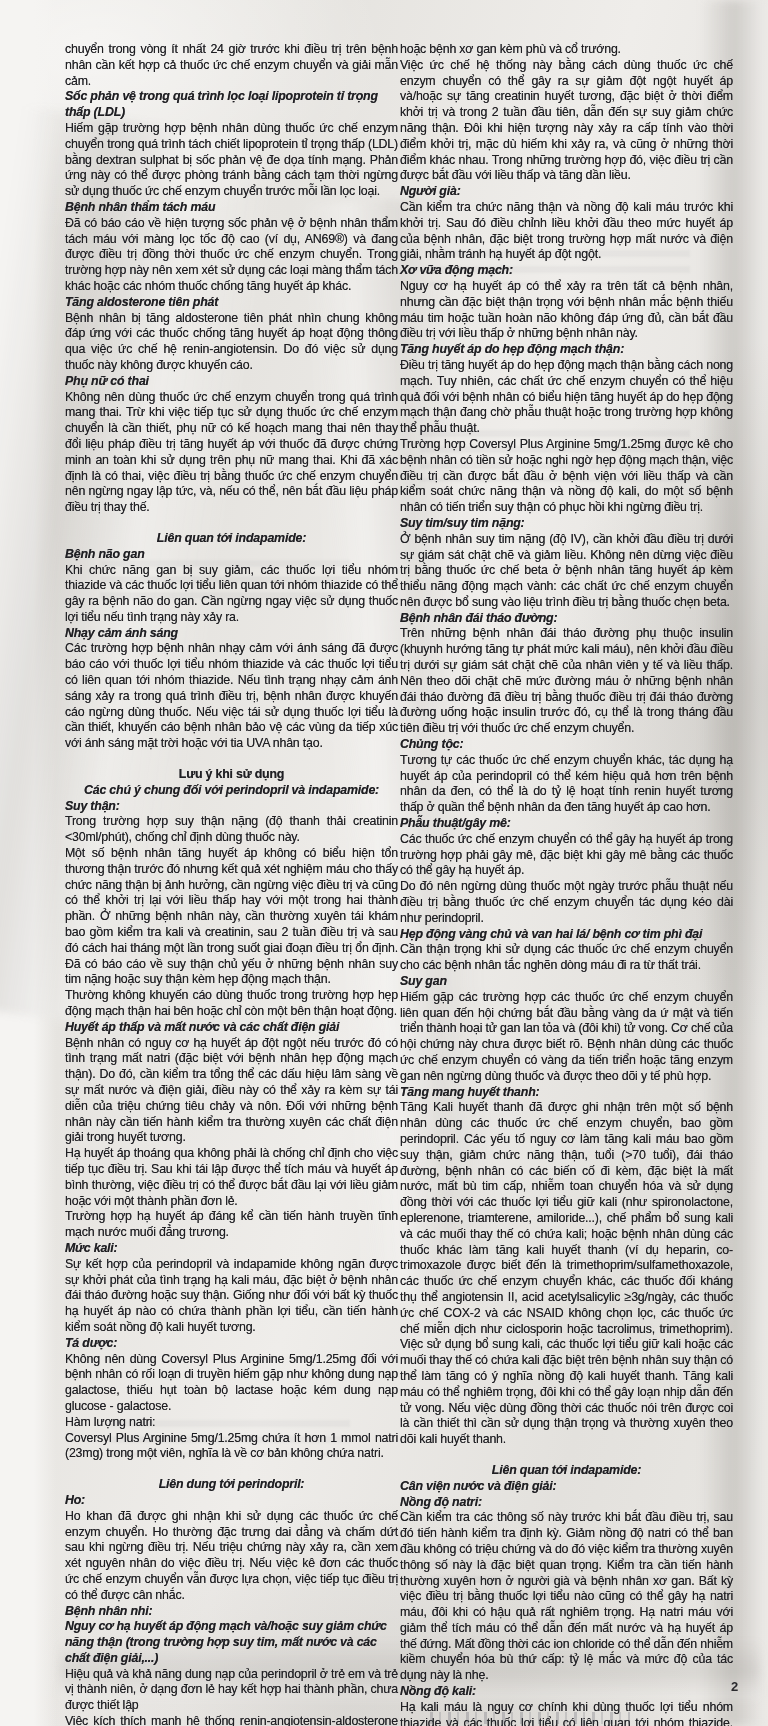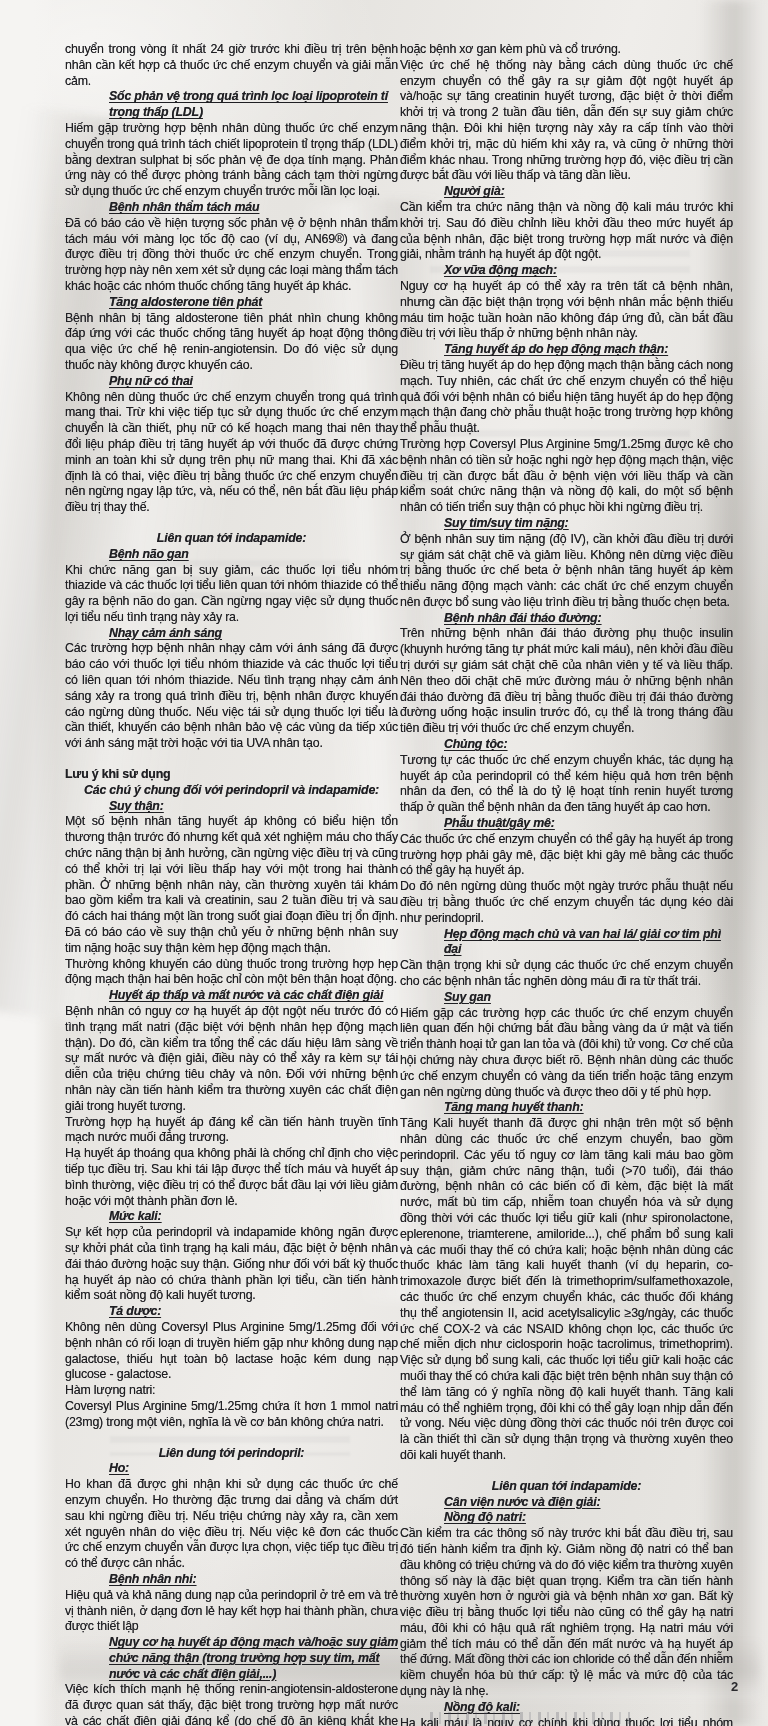--- a/index.html
+++ b/index.html
@@ -32,22 +32,22 @@
   .g5{left:430px;top:250px;width:260px;height:36px;}
   .col{
     position:absolute;top:42px;width:333px;
     font-size:12.4px;line-height:15.8px;letter-spacing:-.2px;
     color:#1f1f23;text-align:justify;
     text-shadow:0 0 .5px rgba(25,25,30,.65);
   }
   .col-left{left:65px;}
   .col-right{left:400px;}
   .block{margin:0;}
-  .h{font-style:italic;font-weight:700;text-decoration:underline;text-underline-offset:2px;text-align:left;margin-left:44px;}
-  .bold{font-weight:700;text-align:left;}
+  .h{font-style:italic;font-weight:700;text-underline-offset:2px;text-align:left;}
+  .bold{font-weight:700;text-align:center;}
   .bolditalic{font-weight:700;font-style:italic;text-align:center;}
   .gap{margin-top:15px;}
   .page-number{position:absolute;left:731px;top:1679px;font-size:13px;font-weight:700;color:#2a2a2e;
     font-family:"Liberation Sans",sans-serif;}
   .bleed-marks{position:absolute;left:430px;top:1712px;width:200px;height:12px;opacity:.35;
     background:repeating-linear-gradient(90deg,rgba(80,82,96,.7) 0 3px,transparent 3px 9px,rgba(80,82,96,.5) 9px 11px,transparent 11px 18px);
     filter:blur(.6px);}
 </style>
 </head>
 <body>
@@ -75,38 +75,39 @@
       <div class="block h">Phụ nữ có thai</div>
       <div class="block">Không nên dùng thuốc ức chế enzym chuyển trong quá trình mang thai. Trừ khi việc tiếp tục sử dụng thuốc ức chế enzym chuyển là cần thiết, phụ nữ có kế hoạch mang thai nên thay đổi liệu pháp điều trị tăng huyết áp với thuốc đã được chứng minh an toàn khi sử dụng trên phụ nữ mang thai. Khi đã xác định là có thai, việc điều trị bằng thuốc ức chế enzym chuyển nên ngừng ngay lập tức, và, nếu có thể, nên bắt đầu liệu pháp điều trị thay thế.</div>
       <div class="block bolditalic gap">Liên quan tới indapamide:</div>
       <div class="block h">Bệnh não gan</div>
       <div class="block">Khi chức năng gan bị suy giảm, các thuốc lợi tiểu nhóm thiazide và các thuốc lợi tiểu liên quan tới nhóm thiazide có thể gây ra bệnh não do gan. Cần ngừng ngay việc sử dụng thuốc lợi tiểu nếu tình trạng này xảy ra.</div>
       <div class="block h">Nhạy cảm ánh sáng</div>
       <div class="block">Các trường hợp bệnh nhân nhạy cảm với ánh sáng đã được báo cáo với thuốc lợi tiểu nhóm thiazide và các thuốc lợi tiểu có liên quan tới nhóm thiazide. Nếu tình trạng nhạy cảm ánh sáng xảy ra trong quá trình điều trị, bệnh nhân được khuyến cáo ngừng dùng thuốc. Nếu việc tái sử dụng thuốc lợi tiểu là cần thiết, khuyến cáo bệnh nhân bảo vệ các vùng da tiếp xúc với ánh sáng mặt trời hoặc với tia UVA nhân tạo.</div>
       <div class="block bold gap">Lưu ý khi sử dụng</div>
       <div class="block bolditalic">Các chú ý chung đối với perindopril và indapamide:</div>
       <div class="block h">Suy thận:</div>
+      <div class="block">Trong trường hợp suy thận nặng (độ thanh thải creatinin &lt;30ml/phút), chống chỉ định dùng thuốc này.</div>
       <div class="block">Một số bệnh nhân tăng huyết áp không có biểu hiện tổn thương thận trước đó nhưng kết quả xét nghiệm máu cho thấy chức năng thận bị ảnh hưởng, cần ngừng việc điều trị và cũng có thể khởi trị lại với liều thấp hay với một trong hai thành phần. Ở những bệnh nhân này, cần thường xuyên tái khám bao gồm kiểm tra kali và creatinin, sau 2 tuần điều trị và sau đó cách hai tháng một lần trong suốt giai đoạn điều trị ổn định. Đã có báo cáo về suy thận chủ yếu ở những bệnh nhân suy tim nặng hoặc suy thận kèm hẹp động mạch thận.</div>
       <div class="block">Thường không khuyến cáo dùng thuốc trong trường hợp hẹp động mạch thận hai bên hoặc chỉ còn một bên thận hoạt động.</div>
       <div class="block h">Huyết áp thấp và mất nước và các chất điện giải</div>
       <div class="block">Bệnh nhân có nguy cơ hạ huyết áp đột ngột nếu trước đó có tình trạng mất natri (đặc biệt với bệnh nhân hẹp động mạch thận). Do đó, cần kiểm tra tổng thể các dấu hiệu lâm sàng về sự mất nước và điện giải, điều này có thể xảy ra kèm sự tái diễn của triệu chứng tiêu chảy và nôn. Đối với những bệnh nhân này cần tiến hành kiểm tra thường xuyên các chất điện giải trong huyết tương.</div>
+      <div class="block">Hạ huyết áp thoáng qua không phải là chống chỉ định cho việc tiếp tục điều trị. Sau khi tái lập được thể tích máu và huyết áp bình thường, việc điều trị có thể được bắt đầu lại với liều giảm hoặc với một thành phần đơn lẻ.</div>
       <div class="block">Trường hợp hạ huyết áp đáng kể cần tiến hành truyền tĩnh mạch nước muối đẳng trương.</div>
-      <div class="block">Hạ huyết áp thoáng qua không phải là chống chỉ định cho việc tiếp tục điều trị. Sau khi tái lập được thể tích máu và huyết áp bình thường, việc điều trị có thể được bắt đầu lại với liều giảm hoặc với một thành phần đơn lẻ.</div>
       <div class="block h">Mức kali:</div>
       <div class="block">Sự kết hợp của perindopril và indapamide không ngăn được sự khởi phát của tình trạng hạ kali máu, đặc biệt ở bệnh nhân đái tháo đường hoặc suy thận. Giống như đối với bất kỳ thuốc hạ huyết áp nào có chứa thành phần lợi tiểu, cần tiến hành kiểm soát nồng độ kali huyết tương.</div>
       <div class="block h">Tá dược:</div>
       <div class="block">Không nên dùng Coversyl Plus Arginine 5mg/1.25mg đối với bệnh nhân có rối loạn di truyền hiếm gặp như không dung nạp galactose, thiếu hụt toàn bộ lactase hoặc kém dung nạp glucose - galactose.</div>
       <div class="block">Hàm lượng natri:</div>
       <div class="block">Coversyl Plus Arginine 5mg/1.25mg chứa ít hơn 1 mmol natri (23mg) trong một viên, nghĩa là về cơ bản không chứa natri.</div>
       <div class="block bolditalic gap">Liên dung tới perindopril:</div>
       <div class="block h">Ho:</div>
       <div class="block">Ho khan đã được ghi nhận khi sử dụng các thuốc ức chế enzym chuyển. Ho thường đặc trưng dai dẳng và chấm dứt sau khi ngừng điều trị. Nếu triệu chứng này xảy ra, cần xem xét nguyên nhân do việc điều trị. Nếu việc kê đơn các thuốc ức chế enzym chuyển vẫn được lựa chọn, việc tiếp tục điều trị có thể được cân nhắc.</div>
       <div class="block h">Bệnh nhân nhi:</div>
+      <div class="block h">Nguy cơ hạ huyết áp động mạch và/hoặc suy giảm chức năng thận (trong trường hợp suy tim, mất nước và các chất điện giải,...)</div>
       <div class="block">Hiệu quả và khả năng dung nạp của perindopril ở trẻ em và trẻ vị thành niên, ở dạng đơn lẻ hay kết hợp hai thành phần, chưa được thiết lập</div>
-      <div class="block h">Nguy cơ hạ huyết áp động mạch và/hoặc suy giảm chức năng thận (trong trường hợp suy tim, mất nước và các chất điện giải,...)</div>
       <div class="block">Việc kích thích mạnh hệ thống renin-angiotensin-aldosterone đã được quan sát thấy, đặc biệt trong trường hợp mất nước và các chất điện giải đáng kể (do chế độ ăn kiêng khắt khe không có muối hoặc do điều trị lợi tiểu kéo dài), ở bệnh nhân có huyết áp lúc khởi trị thấp, hẹp động mạch thận, suy tim xung huyết</div>
     </div>
   <div class="col col-right">
       <div class="block">hoặc bệnh xơ gan kèm phù và cổ trướng.</div>
       <div class="block">Việc ức chế hệ thống này bằng cách dùng thuốc ức chế enzym chuyển có thể gây ra sự giảm đột ngột huyết áp và/hoặc sự tăng creatinin huyết tương, đặc biệt ở thời điểm khởi trị và trong 2 tuần đầu tiên, dẫn đến sự suy giảm chức năng thận. Đôi khi hiện tượng này xảy ra cấp tính vào thời điểm khởi trị, mặc dù hiếm khi xảy ra, và cũng ở những thời điểm khác nhau. Trong những trường hợp đó, việc điều trị cần được bắt đầu với liều thấp và tăng dần liều.</div>
       <div class="block h">Người già:</div>
       <div class="block">Cần kiểm tra chức năng thận và nồng độ kali máu trước khi khởi trị. Sau đó điều chỉnh liều khởi đầu theo mức huyết áp của bệnh nhân, đặc biệt trong trường hợp mất nước và điện giải, nhằm tránh hạ huyết áp đột ngột.</div>
       <div class="block h">Xơ vữa động mạch:</div>
       <div class="block">Nguy cơ hạ huyết áp có thể xảy ra trên tất cả bệnh nhân, nhưng cần đặc biệt thận trọng với bệnh nhân mắc bệnh thiếu máu tim hoặc tuần hoàn não không đáp ứng đủ, cần bắt đầu điều trị với liều thấp ở những bệnh nhân này.</div>
       <div class="block h">Tăng huyết áp do hẹp động mạch thận:</div>
@@ -114,21 +115,21 @@
       <div class="block">Trường hợp Coversyl Plus Arginine 5mg/1.25mg được kê cho bệnh nhân có tiền sử hoặc nghi ngờ hẹp động mạch thận, việc điều trị cần được bắt đầu ở bệnh viện với liều thấp và cần kiểm soát chức năng thận và nồng độ kali, do một số bệnh nhân có tiến triển suy thận có phục hồi khi ngừng điều trị.</div>
       <div class="block h">Suy tim/suy tim nặng:</div>
       <div class="block">Ở bệnh nhân suy tim nặng (độ IV), cần khởi đầu điều trị dưới sự giám sát chặt chẽ và giảm liều. Không nên dừng việc điều trị bằng thuốc ức chế beta ở bệnh nhân tăng huyết áp kèm thiểu năng động mạch vành: các chất ức chế enzym chuyển nên được bổ sung vào liệu trình điều trị bằng thuốc chẹn beta.</div>
       <div class="block h">Bệnh nhân đái tháo đường:</div>
       <div class="block">Trên những bệnh nhân đái tháo đường phụ thuộc insulin (khuynh hướng tăng tự phát mức kali máu), nên khởi đầu điều trị dưới sự giám sát chặt chẽ của nhân viên y tế và liều thấp. Nên theo dõi chặt chẽ mức đường máu ở những bệnh nhân đái tháo đường đã điều trị bằng thuốc điều trị đái tháo đường đường uống hoặc insulin trước đó, cụ thể là trong tháng đầu tiên điều trị với thuốc ức chế enzym chuyển.</div>
       <div class="block h">Chủng tộc:</div>
       <div class="block">Tương tự các thuốc ức chế enzym chuyển khác, tác dụng hạ huyết áp của perindopril có thể kém hiệu quả hơn trên bệnh nhân da đen, có thể là do tỷ lệ hoạt tính renin huyết tương thấp ở quần thể bệnh nhân da đen tăng huyết áp cao hơn.</div>
       <div class="block h">Phẫu thuật/gây mê:</div>
       <div class="block">Các thuốc ức chế enzym chuyển có thể gây hạ huyết áp trong trường hợp phải gây mê, đặc biệt khi gây mê bằng các thuốc có thể gây hạ huyết áp.</div>
       <div class="block">Do đó nên ngừng dùng thuốc một ngày trước phẫu thuật nếu điều trị bằng thuốc ức chế enzym chuyển tác dụng kéo dài như perindopril.</div>
-      <div class="block h">Hẹp động mạch chủ và van hai lá/ giải cơ tim phì đại</div>
+      <div class="block h">Hẹp động vàng chủ và van hai lá/ bệnh cơ tim phì đại</div>
       <div class="block">Cần thận trọng khi sử dụng các thuốc ức chế enzym chuyển cho các bệnh nhân tắc nghẽn dòng máu đi ra từ thất trái.</div>
       <div class="block h">Suy gan</div>
       <div class="block">Hiếm gặp các trường hợp các thuốc ức chế enzym chuyển liên quan đến hội chứng bắt đầu bằng vàng da ứ mật và tiến triển thành hoại tử gan lan tỏa và (đôi khi) tử vong. Cơ chế của hội chứng này chưa được biết rõ. Bệnh nhân dùng các thuốc ức chế enzym chuyển có vàng da tiến triển hoặc tăng enzym gan nên ngừng dùng thuốc và được theo dõi y tế phù hợp.</div>
       <div class="block h">Tăng mang huyết thanh:</div>
       <div class="block">Tăng Kali huyết thanh đã được ghi nhận trên một số bệnh nhân dùng các thuốc ức chế enzym chuyển, bao gồm perindopril. Các yếu tố nguy cơ làm tăng kali máu bao gồm suy thận, giảm chức năng thận, tuổi (&gt;70 tuổi), đái tháo đường, bệnh nhân có các biến cố đi kèm, đặc biệt là mất nước, mất bù tim cấp, nhiễm toan chuyển hóa và sử dụng đồng thời với các thuốc lợi tiểu giữ kali (như spironolactone, eplerenone, triamterene, amiloride...), chế phẩm bổ sung kali và các muối thay thế có chứa kali; hoặc bệnh nhân dùng các thuốc khác làm tăng kali huyết thanh (ví dụ heparin, co-trimoxazole được biết đến là trimethoprim/sulfamethoxazole, các thuốc ức chế enzym chuyển khác, các thuốc đối kháng thụ thể angiotensin II, acid acetylsalicylic ≥3g/ngày, các thuốc ức chế COX-2 và các NSAID không chọn lọc, các thuốc ức chế miễn dịch như ciclosporin hoặc tacrolimus, trimethoprim). Việc sử dụng bổ sung kali, các thuốc lợi tiểu giữ kali hoặc các muối thay thế có chứa kali đặc biệt trên bệnh nhân suy thận có thể làm tăng có ý nghĩa nồng độ kali huyết thanh. Tăng kali máu có thể nghiêm trọng, đôi khi có thể gây loạn nhịp dẫn đến tử vong. Nếu việc dùng đồng thời các thuốc nói trên được coi là cần thiết thì cần sử dụng thận trọng và thường xuyên theo dõi kali huyết thanh.</div>
       <div class="block bolditalic gap">Liên quan tới indapamide:</div>
       <div class="block h">Cân viện nước và điện giải:</div>
       <div class="block h">Nồng độ natri:</div>
       <div class="block">Cần kiểm tra các thông số này trước khi bắt đầu điều trị, sau đó tiến hành kiểm tra định kỳ. Giảm nồng độ natri có thể ban đầu không có triệu chứng và do đó việc kiểm tra thường xuyên thông số này là đặc biệt quan trọng. Kiểm tra cần tiến hành thường xuyên hơn ở người già và bệnh nhân xơ gan. Bất kỳ việc điều trị bằng thuốc lợi tiểu nào cũng có thể gây hạ natri máu, đôi khi có hậu quả rất nghiêm trọng. Hạ natri máu với giảm thể tích máu có thể dẫn đến mất nước và hạ huyết áp thế đứng. Mất đồng thời các ion chloride có thể dẫn đến nhiễm kiềm chuyển hóa bù thứ cấp: tỷ lệ mắc và mức độ của tác dụng này là nhẹ.</div>
       <div class="block h">Nồng độ kali:</div>

